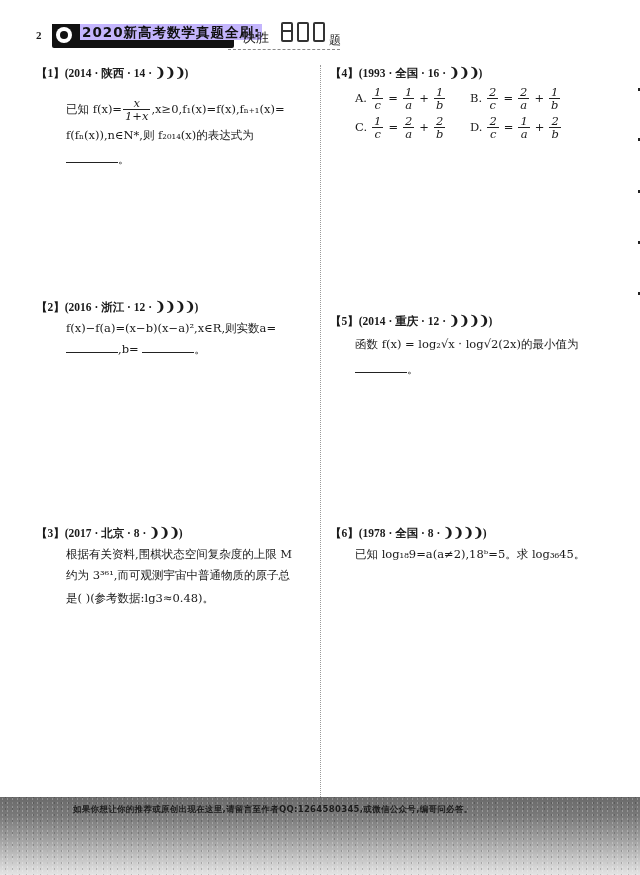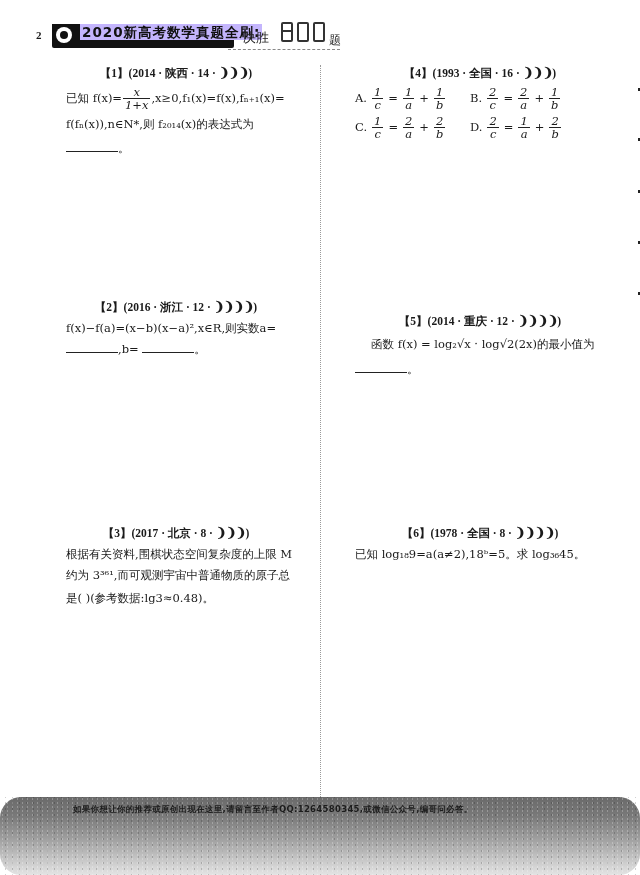--- a/index.html
+++ b/index.html
@@ -18,38 +18,38 @@
   .num-box { width: 12px; height: 20px; border: 2.5px solid #333; border-radius: 2px; position: relative; }
   .num-box.eight::after { content: ""; position: absolute; left: 0; right: 0; top: 6px; border-top: 2px solid #333; }
   .suffix { position: absolute; left: 329px; top: 32px; font-family: "DejaVu Sans", "Liberation Sans", sans-serif; font-size: 12px; color: #222; }
   .header-rule { position: absolute; left: 228px; top: 49px; width: 112px; border-top: 1px dashed #888; }
 
   
   .divider { position: absolute; left: 320px; top: 65px; height: 732px; border-left: 1.5px dotted #9a9a9a; }
 
   
   .problem { position: absolute; font-size: 11.5px; line-height: 21px; }
-  .p-head { font-weight: bold; font-family: "Liberation Serif", serif; font-size: 11.5px; white-space: nowrap; text-align: center; }
+  .p-head { font-weight: bold; font-family: "Liberation Serif", serif; font-size: 11.5px; white-space: nowrap; }
   .moons { display: inline-block; letter-spacing: -1px; font-weight: bold; font-size: 13px; }
   .p-body { padding-left: 30px; font-size: 11.5px; }
   .p-body .line { white-space: nowrap; }
   .blank { display: inline-block; width: 52px; border-bottom: 1px solid #222; height: 12px; vertical-align: baseline; }
   .frac { display: inline-block; vertical-align: middle; text-align: center; font-style: italic; line-height: 12px; margin: 0 1px; }
   .frac .num { display: block; border-bottom: 1px solid #222; padding: 0 2px; }
   .frac .den { display: block; padding: 0 2px; }
   .opts { display: grid; grid-template-columns: 115px 115px; row-gap: 4px; margin-top: 2px; }
   .opt { white-space: nowrap; display: flex; align-items: center; gap: 4px; }
   .opts4 { display: flex; gap: 24px; white-space: nowrap; }
 
   
   .edge-dot { position: absolute; left: 638px; width: 2px; height: 3px; background: #222; }
 
   
   .footer { position: absolute; left: 0; top: 797px; width: 640px; height: 78px;
-    background: linear-gradient(to bottom, #6a6a6a 0%, #7a7a7a 25%, #9a9a9a 50%, #c6c6c6 80%, #e4e4e4 100%); border-radius: 21px; }
+    background: linear-gradient(to bottom, #6a6a6a 0%, #7a7a7a 25%, #9a9a9a 50%, #c6c6c6 80%, #e4e4e4 100%); }
   .footer-noise { position: absolute; inset: 0;
     background-image: radial-gradient(rgba(255,255,255,0.25) 1px, transparent 1px), radial-gradient(rgba(0,0,0,0.18) 1px, transparent 1px);
     background-size: 5px 4px, 7px 6px; background-position: 0 0, 2px 3px; }
   .footer-text { position: absolute; left: 73px; top: 7px; font-family: "DejaVu Sans", "Liberation Sans", sans-serif; font-size: 8.5px; font-weight: bold; color: #1c1c1c; white-space: nowrap; letter-spacing: 0.3px; }
 </style>
 </head>
 <body>
 
 <div class="header">
   <span class="page-num">2</span>
@@ -66,21 +66,21 @@
   <div class="header-rule"></div>
 </div>
 
 <div class="divider"></div>
 
 <div class="problem" style="left:36px; top:62px; width:280px;">
   <div class="p-head">
     <span>【1】</span><span>(2014 · 陕西 · 14 · </span><span class="moons">❩❩❩</span>)
   </div>
   <div class="p-body">
-    <div class="line" style="margin-top:2px;"><span>已知 f(x)=</span><span class="frac"><span class="num">x</span><span class="den">1+x</span></span><span>,x≥0,f₁(x)=f(x),fₙ₊₁(x)=</span></div>
+    <div class="line" style="margin-top:13px;"><span>已知 f(x)=</span><span class="frac"><span class="num">x</span><span class="den">1+x</span></span><span>,x≥0,f₁(x)=f(x),fₙ₊₁(x)=</span></div>
     <div class="line" style="margin-top:3px;"><span>f(fₙ(x)),n∈N*,则 f₂₀₁₄(x)的表达式为</span></div>
     <div class="line" style="margin-top:3px;"><span class="blank"></span><span>。</span></div>
   </div>
 </div>
 
 <div class="problem" style="left:36px; top:296px; width:280px;">
   <div class="p-head">
     <span>【2】</span><span>(2016 · 浙江 · 12 · </span><span class="moons">❩❩❩❩</span>)
   </div>
   <div class="p-body">
@@ -160,21 +160,21 @@
       </div>
     </div>
   </div>
 </div>
 
 <div class="problem" style="left:330px; top:310px; width:300px;">
   <div class="p-head">
     <span>【5】</span><span>(2014 · 重庆 · 12 · </span><span class="moons">❩❩❩❩</span>)
   </div>
   <div class="p-body" style="padding-left:25px;">
-    <div class="line" style="margin-top:2px;margin-left:16px;"><span>函数 f(x) = log₂√x · log√2(2x)的最小值为</span></div>
+    <div class="line" style="margin-top:2px;"><span>函数 f(x) = log₂√x · log√2(2x)的最小值为</span></div>
     <div class="line" style="margin-top:4px;"><span class="blank"></span><span>。</span></div>
   </div>
 </div>
 
 <div class="problem" style="left:330px; top:522px; width:300px;">
   <div class="p-head">
     <span>【6】</span><span>(1978 · 全国 · 8 · </span><span class="moons">❩❩❩❩</span>)
   </div>
   <div class="p-body" style="padding-left:25px;">
     <div class="line"><span>已知 log₁₈9=a(a≠2),18ᵇ=5。求 log₃₆45。</span></div>

